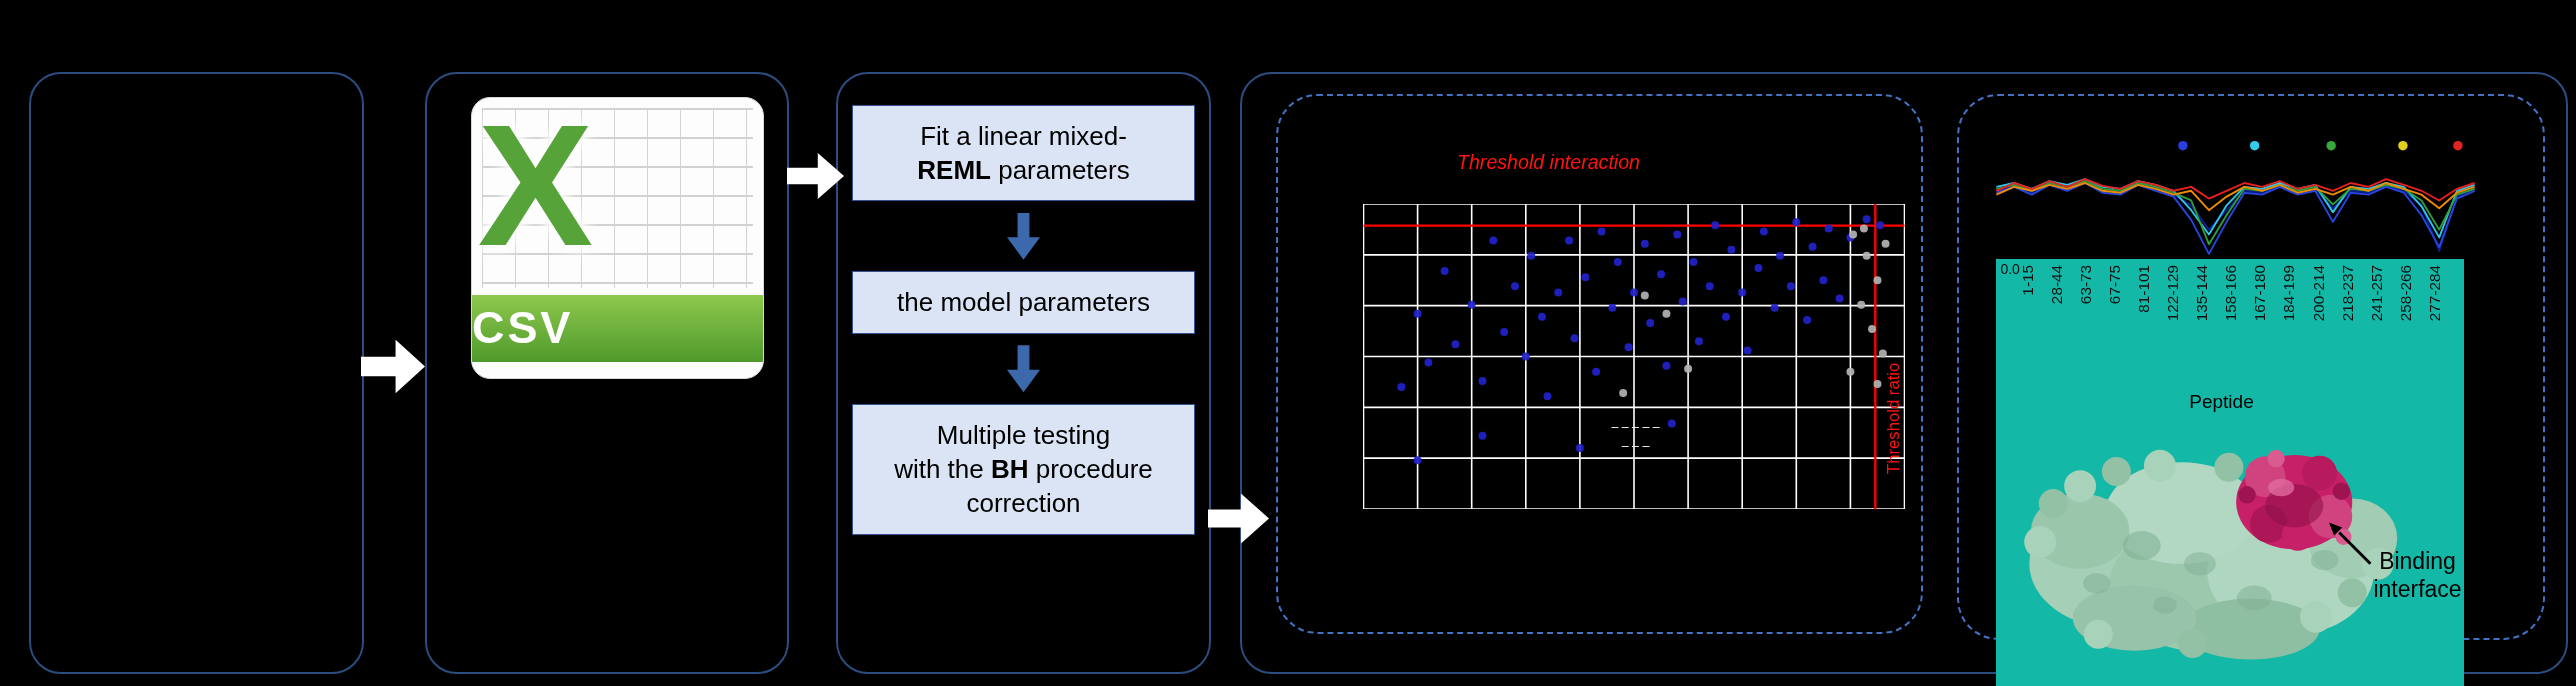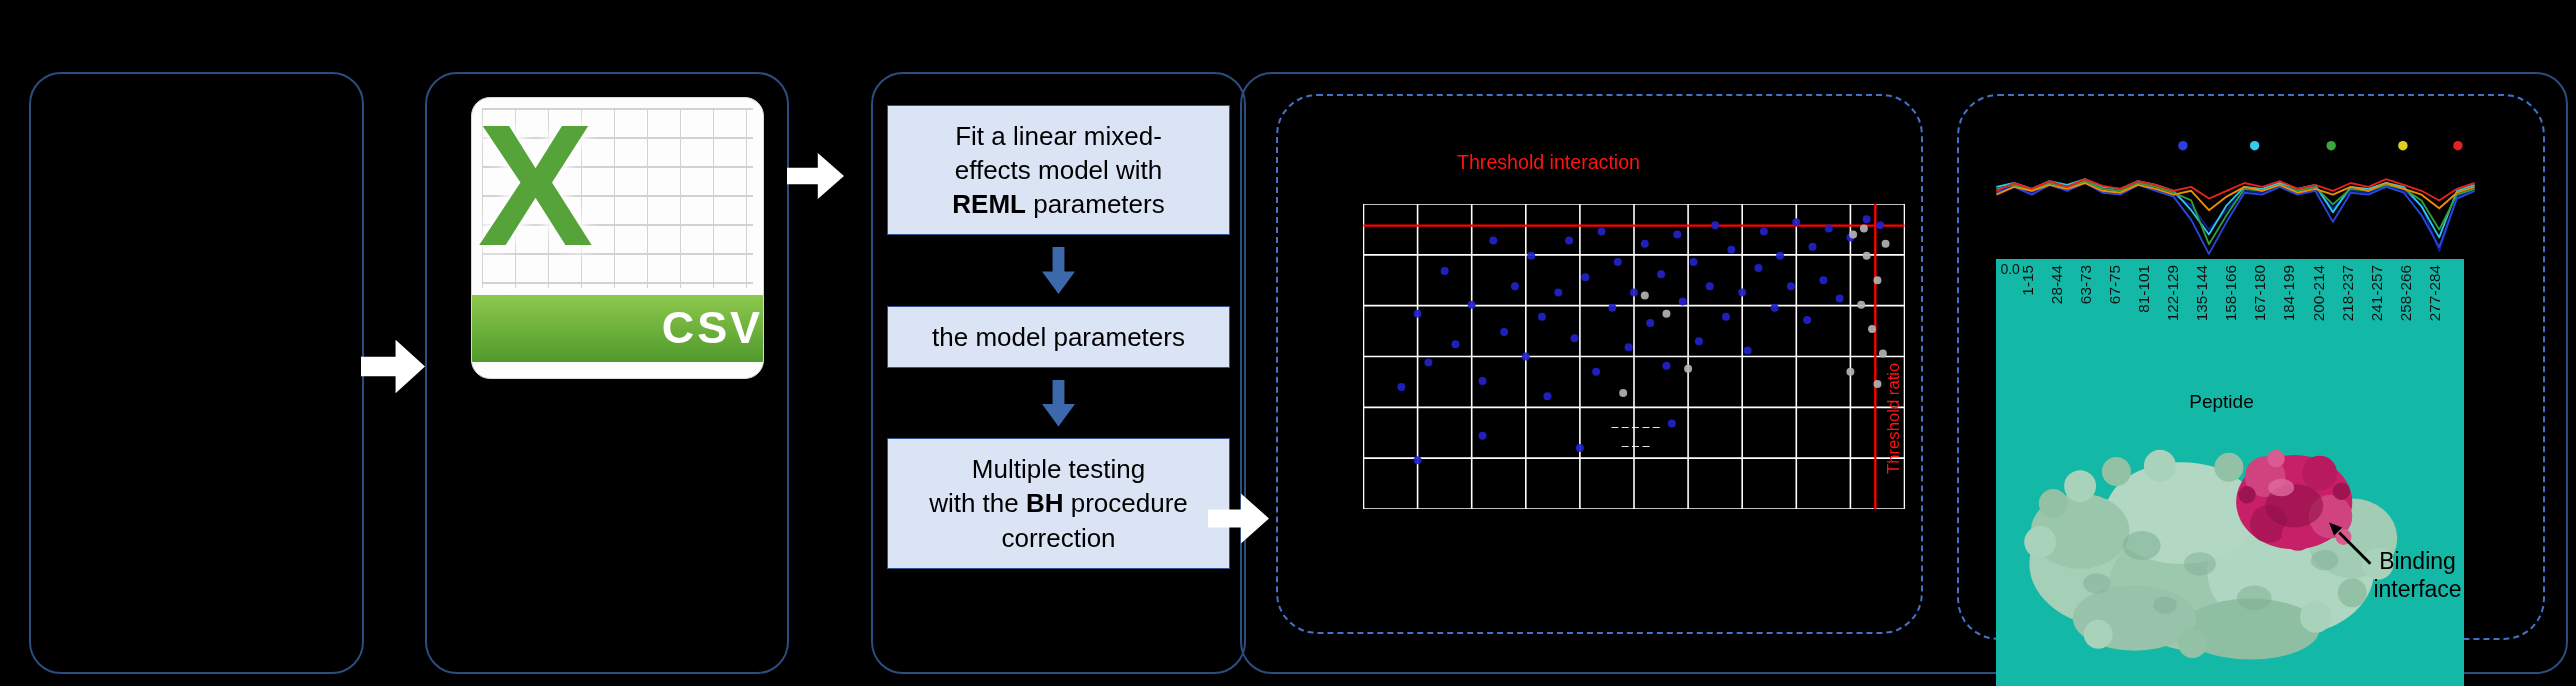--- a/index.html
+++ b/index.html
@@ -3,21 +3,21 @@
 <meta charset="utf-8">
 <style>
   html,body{margin:0;padding:0;background:#000;}
   #canvas{position:relative;width:2576px;height:687px;background:#000;overflow:hidden;
           font-family:"Liberation Sans",sans-serif;}
 
   
   .panel{position:absolute;border:2.2px solid #2b4d80;border-radius:32px;background:transparent;z-index:1;}
   #panel-input{left:29px;top:72px;width:331px;height:598px;}
   #panel-csv{left:425px;top:72px;width:360px;height:598px;}
-  #panel-model{left:836px;top:72px;width:371px;height:598px;margin-left:35px;}
+  #panel-model{left:836px;top:72px;width:371px;height:598px;}
   #panel-results{left:1240px;top:72px;width:1324px;height:598px;}
   .dashed-panel{position:absolute;border:2.2px dashed #4472c4;border-radius:41px;z-index:2;}
   #panel-scatter{left:1276px;top:94px;width:643px;height:536px;}
   #panel-structure{left:1957px;top:94px;width:584px;height:542px;}
 
   
   .arrow-right{position:absolute;background:#ffffff;z-index:3;
     clip-path:polygon(0% 34%,54% 34%,54% 6%,100% 50%,54% 94%,54% 66%,0% 66%);}
   #flow-arrow-1{left:361px;top:336px;width:64px;height:61px;}
   #flow-arrow-2{left:787px;top:150px;width:57px;height:52px;}
@@ -25,34 +25,34 @@
 
   
   #csv-card{position:absolute;left:44px;top:22.5px;width:291px;height:280px;background:#fdfdfd;
     border:1.5px solid #d8d8d8;border-radius:19px;overflow:hidden;}
   #csv-grid{position:absolute;left:10.2px;right:10.2px;top:10.2px;bottom:90px;
     background-image:linear-gradient(#d2d2d2 1.5px,transparent 1.5px),linear-gradient(90deg,#d2d2d2 1.5px,transparent 1.5px);
     background-size:33px 29px;}
   #csv-x{position:absolute;left:5.8px;top:-13px;font-size:173px;font-weight:bold;color:#55a339;
     text-shadow:0 0 14.5px #fff,0 0 14.5px #fff,0 0 19px #fff;}
   #csv-banner{position:absolute;left:0;right:0;bottom:16px;height:67px;
-    background:linear-gradient(180deg,#8ec84d,#4f9a2c);display:flex;align-items:center;justify-content:flex-end;
+    background:linear-gradient(180deg,#8ec84d,#4f9a2c);display:flex;align-items:center;justify-content:flex-start;
     color:#fff;font-weight:bold;font-size:45px;letter-spacing:2.9px;}
 
   
   #pipeline-steps{position:absolute;inset:0;padding-top:30.5px;display:flex;flex-direction:column;align-items:center;}
   .step-box{background:#dbe4f4;border:1.5px solid #31538f;width:329px;padding:13px 5.8px;
     font-size:26px;line-height:1.32;text-align:center;color:#000;}
   .down-arrow{width:33px;height:47px;background:#3c69ab;margin:11.6px auto;
     clip-path:polygon(32% 0,68% 0,68% 52%,100% 52%,50% 100%,0 52%,32% 52%);}
 
   
   #scatter-svg{position:absolute;left:1363px;top:204px;z-index:3;}
   #scatter-title{position:absolute;left:1443px;top:151px;width:211px;text-align:center;
-    color:#ff1313;font-size:19.6px;z-index:4;}
+    color:#ff1313;font-size:19.6px;z-index:4;font-style:italic;}
   #ratio-label{position:absolute;left:1884px;top:270px;height:204px;writing-mode:vertical-rl;
     transform:rotate(180deg);color:#ff1313;font-size:16.7px;z-index:4;}
   #scatter-note{position:absolute;left:1563px;top:418px;width:145px;text-align:center;
     color:#fff;font-size:12.4px;line-height:1.5;z-index:4;}
 
   
   #profile-svg{position:absolute;left:1981px;top:137px;z-index:3;}
 
   
   #peptide-panel{position:absolute;left:1996px;top:259px;width:468px;height:427px;background:#14b8a6;z-index:6;}
@@ -83,21 +83,20 @@
       </div>
     </div>
   </div>
 
   <div class="arrow-right" id="flow-arrow-2"></div>
 
   <div class="panel" id="panel-model">
     <div id="pipeline-steps">
         <div class="step-box">
           <div><span>Fit a linear mixed-</span></div>
-          <div><span>effects model with</span></div>
           <div><b>REML</b><span> parameters</span></div>
         </div>
         <div class="down-arrow"></div>
         <div class="step-box">
           <div><span>the model parameters</span></div>
         </div>
         <div class="down-arrow"></div>
         <div class="step-box">
           <div><span>Multiple testing</span></div>
           <div><span>with the </span><b>BH</b><span> procedure</span></div>

